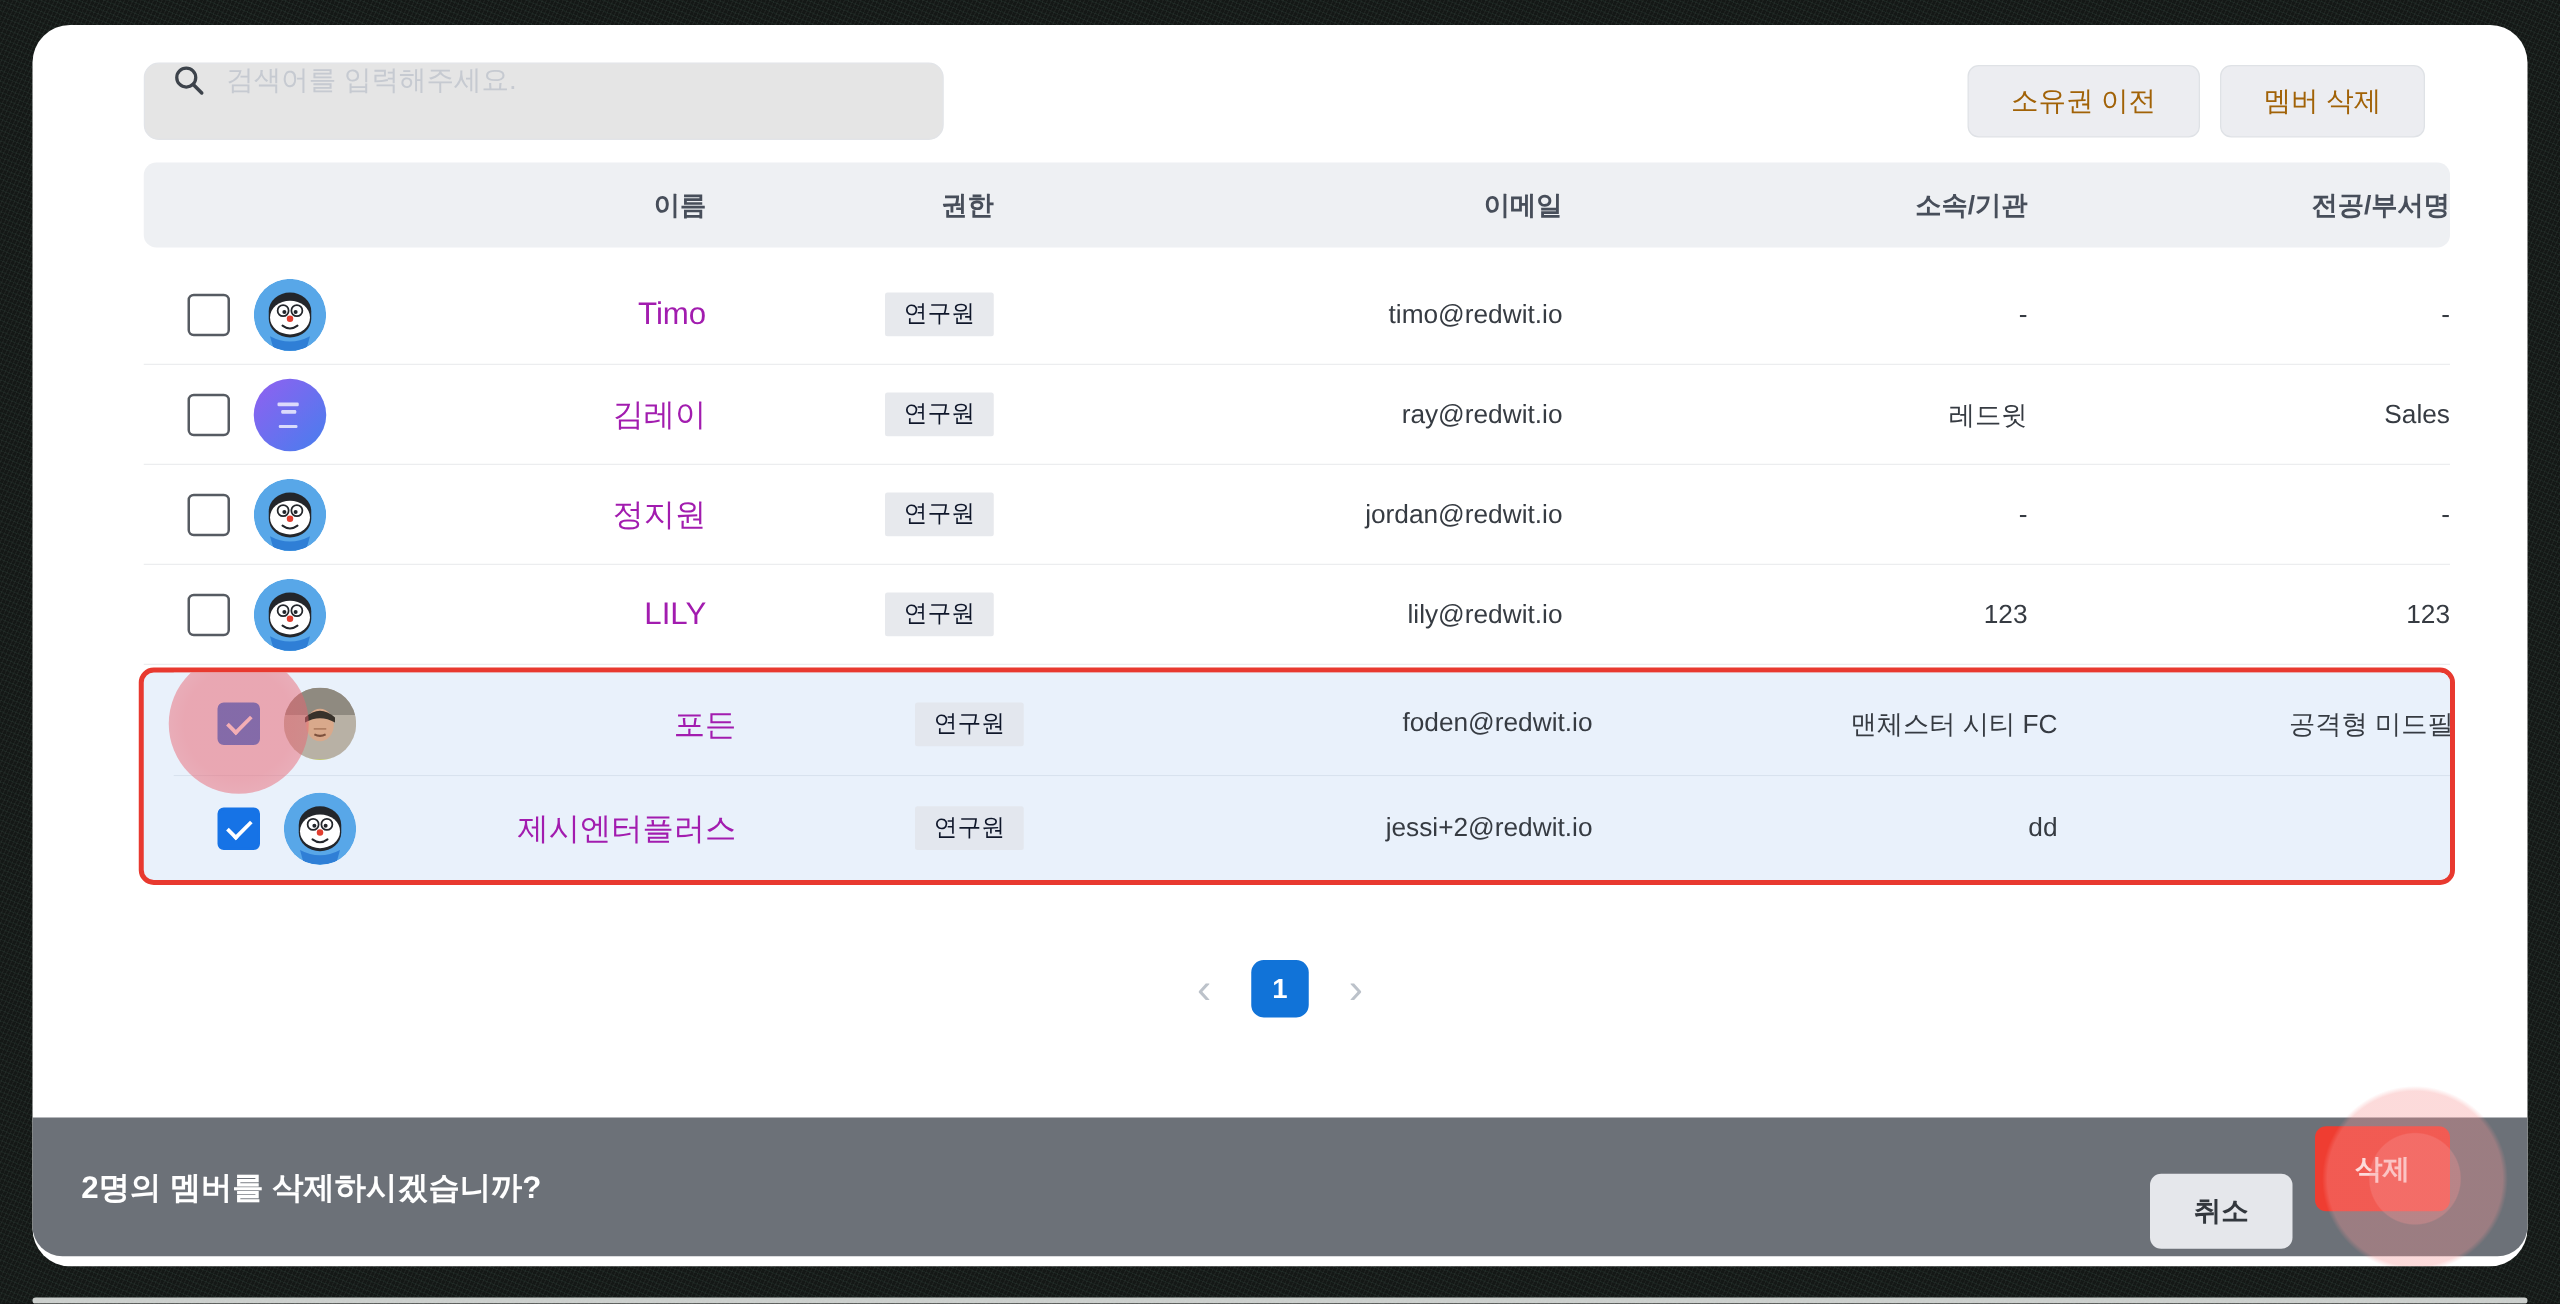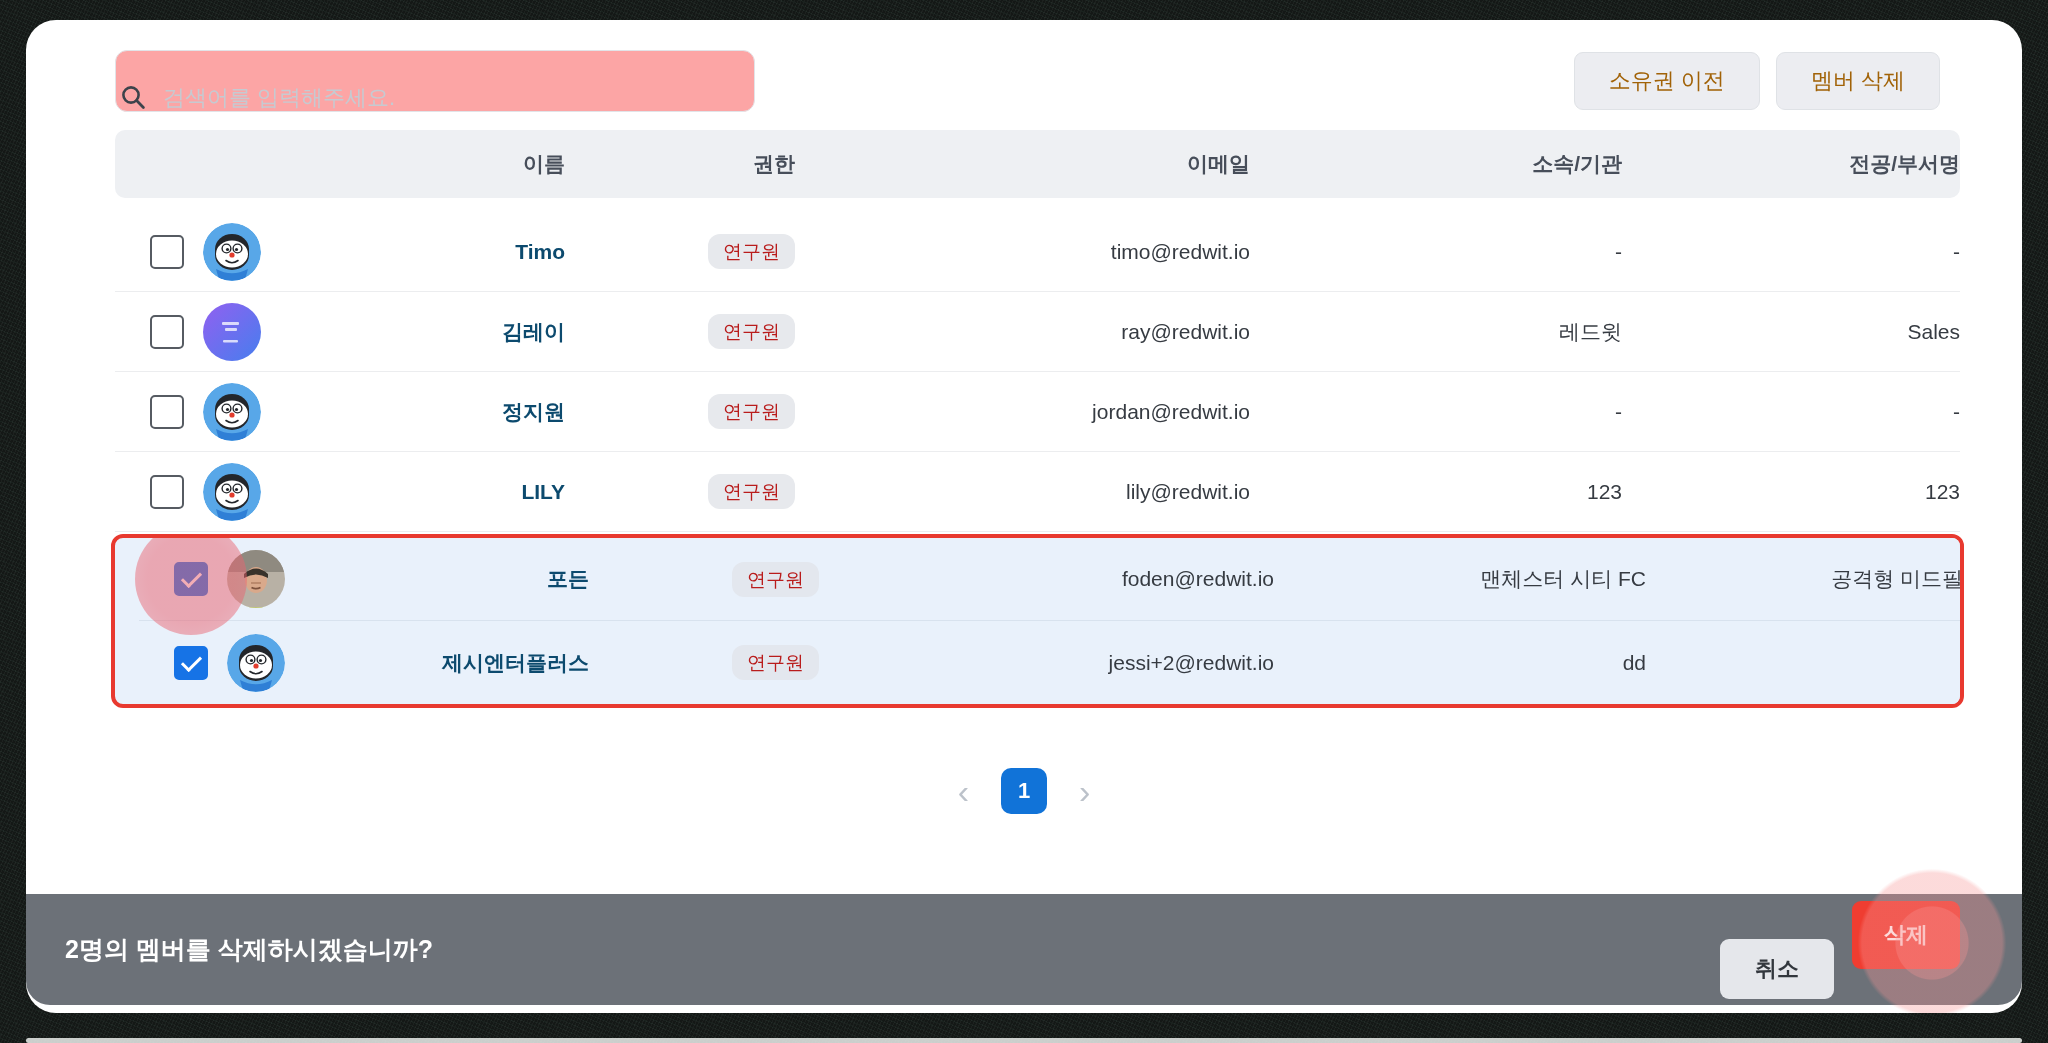--- a/index.html
+++ b/index.html
@@ -17,22 +17,22 @@
     background:rgba(235,239,236,.85); border-radius:3px; }
 
   .window {
     position:absolute; left:26px; top:20px; width:1996px; height:993px;
     background:#fff; border-radius:30px; overflow:hidden;
   }
 
   
   .search-box {
     position:absolute; left:89px; top:30px; width:640px; height:62px;
-    border:1px solid #e2e4e8; border-radius:12px; background:#fca5a5;
-    display:flex; align-items:flex-end; gap:16px; padding:0 4px;
+    border:1px solid #e2e4e8; border-radius:12px; background:#e5e5e5;
+    display:flex; align-items:flex-start; gap:16px; padding:0 22px;
   }
   .search-box svg { flex:0 0 auto; }
   .search-input {
     border:none; outline:none; flex:1; font-size:22px; color:#3a3f46;
     font-family:"Liberation Sans", sans-serif; background:transparent;
   }
   .search-input::placeholder { color:#c6cad1; }
 
   .top-actions { position:absolute; right:82px; top:32px; display:flex; gap:16px; }
   .btn-disabled {
@@ -80,24 +80,24 @@
     display:none; position:absolute; left:-4px; top:50%; margin-top:-56px;
     width:112px; height:112px; border-radius:50%; z-index:3; pointer-events:none;
     background:radial-gradient(circle, rgba(233,99,112,.52) 0 55%, rgba(233,99,112,.40) 100%);
   }
   .click-circle.show { display:block; }
 
   .avatar { width:58px; height:58px; border-radius:50%; overflow:hidden; display:block; }
   .avatar svg { display:block; width:58px; height:58px; }
   .avatar--gradient { background:linear-gradient(135deg,#8a63f0 10%,#4e7bee 90%); }
 
-  .c-name { font-weight:700; font-size:21px; color:#0c4a6e; }
+  .c-name { font-weight:400; font-size:25px; color:#a21caf; }
   .badge {
-    display:inline-block; background:#e7e9ed; color:#b91c1c; font-size:19px;
-    padding:8px 15px; border-radius:12px; line-height:1;
+    display:inline-block; background:#e7e9ed; color:#0f172a; font-size:19px;
+    padding:8px 15px; border-radius:2px; line-height:1;
   }
   .row.selected .badge { background:#e3e7ee; }
   .c-email, .c-org, .c-dept { font-size:21px; color:#363b42; }
   .c-org { padding-left:20px; }
   .c-dept { padding-left:23px; }
 
   
   .pagination {
     position:absolute; left:0; right:0; top:746px; height:50px;
     display:flex; align-items:center; justify-content:center; gap:28px;

